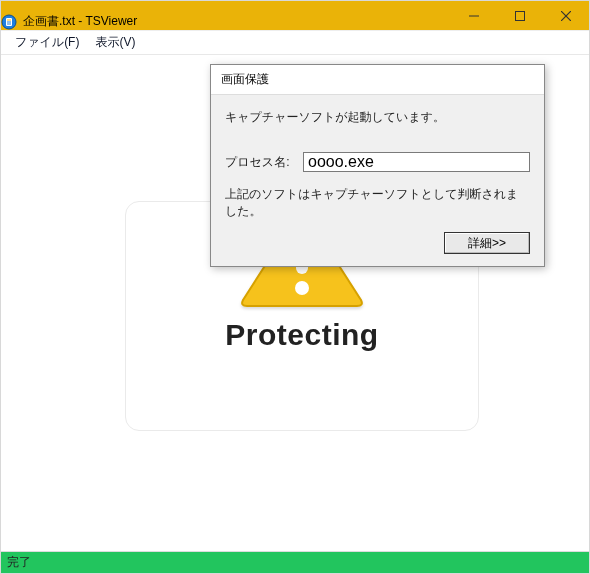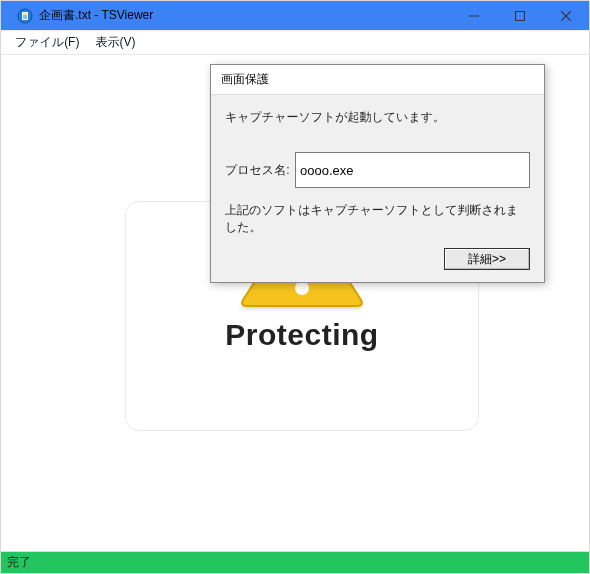--- a/index.html
+++ b/index.html
@@ -10,23 +10,23 @@
     width: 590px;
     height: 574px;
     position: relative;
     overflow: hidden;
     border: 1px solid #d8d8d8;
   }
   
   .titlebar {
     height: 30px;
     display: flex;
-    align-items: center;
-    padding: 0 0 0 16px;
-    background: #3b82f6;
+    align-items: flex-end;
+    padding: 0 0 0 0;
+    background: #eab308;
     border-bottom: 1px solid #eee;
   }
   .titlebar .app-icon {
     width: 16px; height: 16px;
     margin-right: 6px;
     display:flex;align-items:center;justify-content:center;
   }
   .titlebar .title {
     flex: 1;
     font-size: 12px;
@@ -123,29 +123,29 @@
   .dlg-body {
     padding: 14px 14px 10px 14px;
     background: #f0f0f0;
     font-size: 12px;
     color: #222;
   }
   .dlg-row1 { margin-bottom: 26px; }
   .dlg-row2 {
     display: flex;
     align-items: center;
-    gap: 0;
+    gap: 8px;
     margin-bottom: 14px;
   }
   .dlg-row2 .lbl { width: 70px; }
   .dlg-row2 input {
     flex: 1;
-    height: 36px;
+    height: 20px;
     padding: 1px 4px;
-    font-size: 13px;
+    font-size: 16px;
     border: 1px solid #7a7a7a;
     background: #fff;
     font-family: inherit;
   }
   .dlg-row3 { margin-bottom: 12px; }
   .dlg-btns {
     display: flex;
     justify-content: flex-end;
     padding: 0 0 2px 0;
   }

